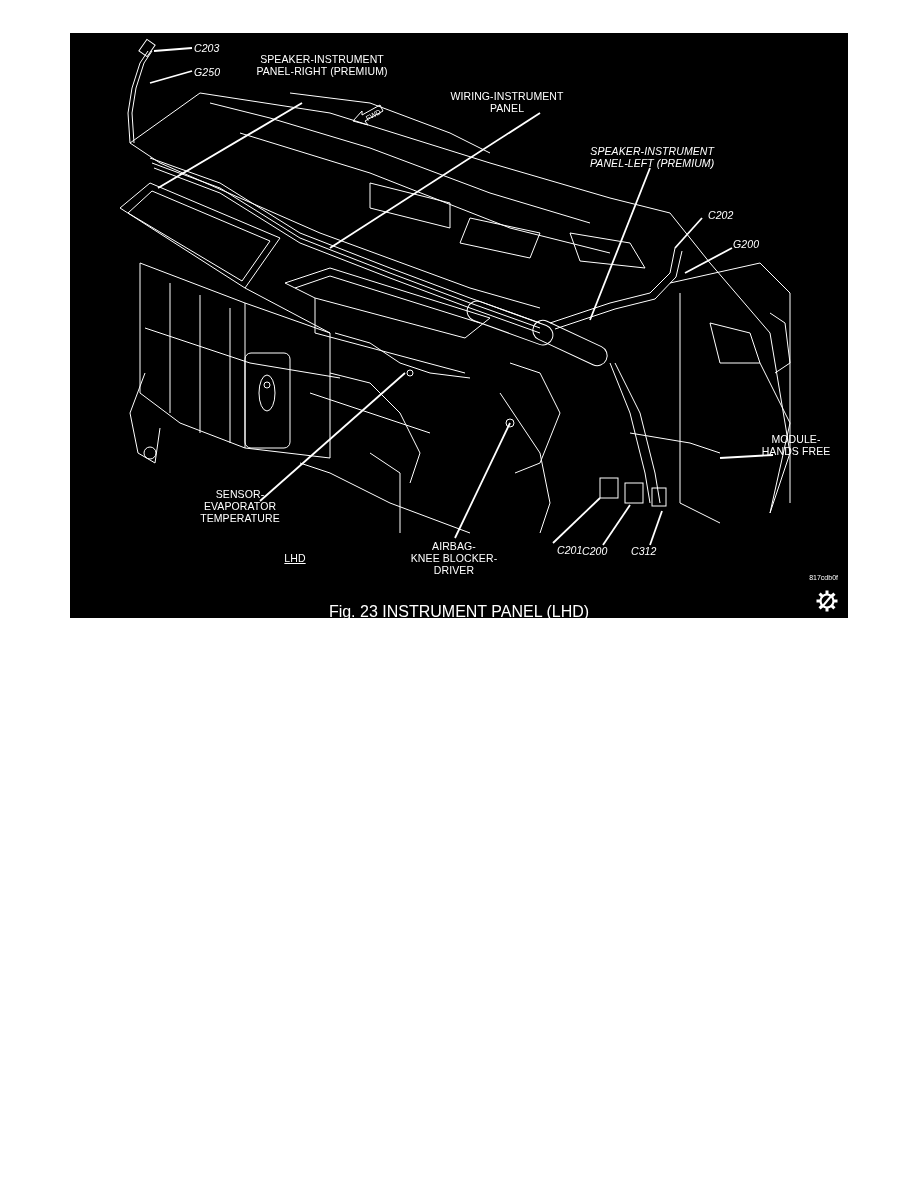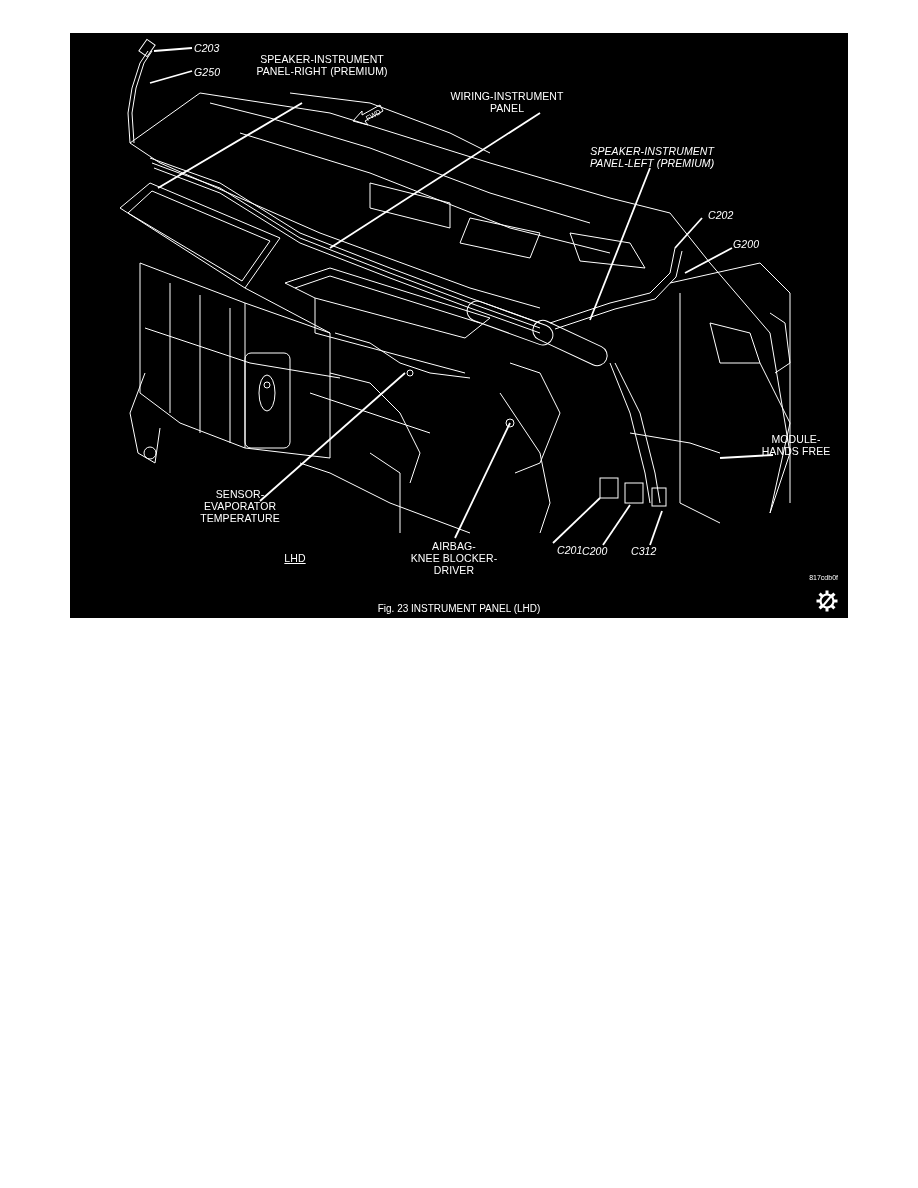--- a/index.html
+++ b/index.html
@@ -1,21 +1,21 @@
 <!DOCTYPE html>
 <html><head>
   <meta charset="utf-8">
   <style>
     html, body { margin: 0; padding: 0; background: #ffffff; }
     body { width: 918px; height: 1188px; position: relative; overflow: hidden; font-family: "Liberation Sans", sans-serif; }
     .figure { position: absolute; left: 70px; top: 33px; width: 778px; height: 585px; background: #000000; overflow: hidden; }
     .figure svg.art { position: absolute; left: 0; top: 0; }
     .lbl { position: absolute; color: #ffffff; font-size: 10.5px; line-height: 12px; text-align: center; white-space: nowrap; letter-spacing: 0.1px; }
     .lbl.left { text-align: center; font-style: italic; }
-    .caption { position: absolute; left: 0; width: 778px; top: 570px; text-align: center; color: #ffffff; font-size: 10px; }
+    .caption { position: absolute; left: 0; width: 778px; top: 570px; text-align: center; color: #ffffff; font-size: 16px; }
     .code { position: absolute; right: 10px; top: 541px; color: #ffffff; font-size: 7px; }
     .gear { position: absolute; right: 10px; top: 557px; width: 22px; height: 22px; }
   </style>
 </head>
 <body>
 
 <div class="figure">
   <svg class="art" width="778" height="585" viewBox="0 0 778 585" fill="none" stroke="#ffffff" stroke-width="1">
 
     <path d="M60 110 L130 60 L260 80 L420 130 L540 165 L600 180 L640 230 L700 300 L720 420 L700 480"></path>

